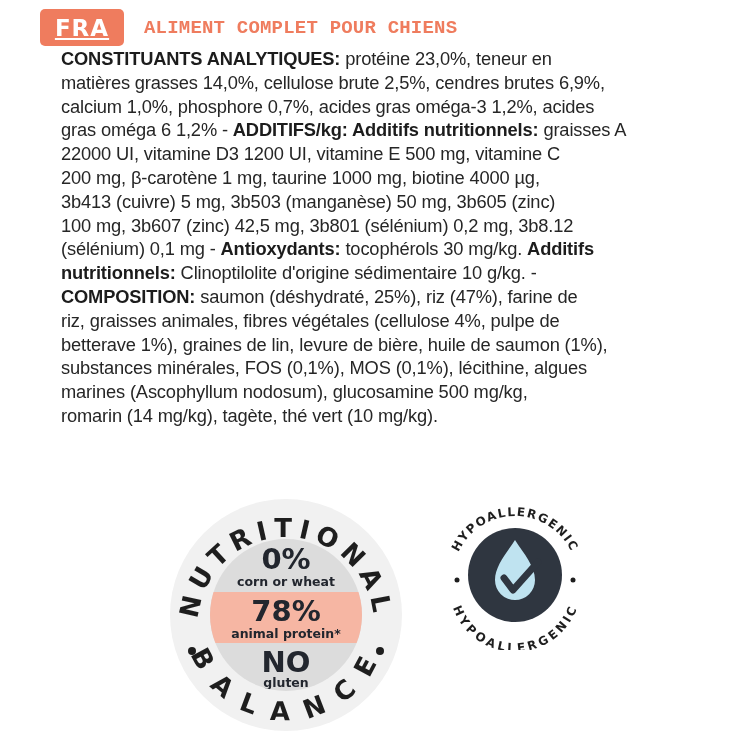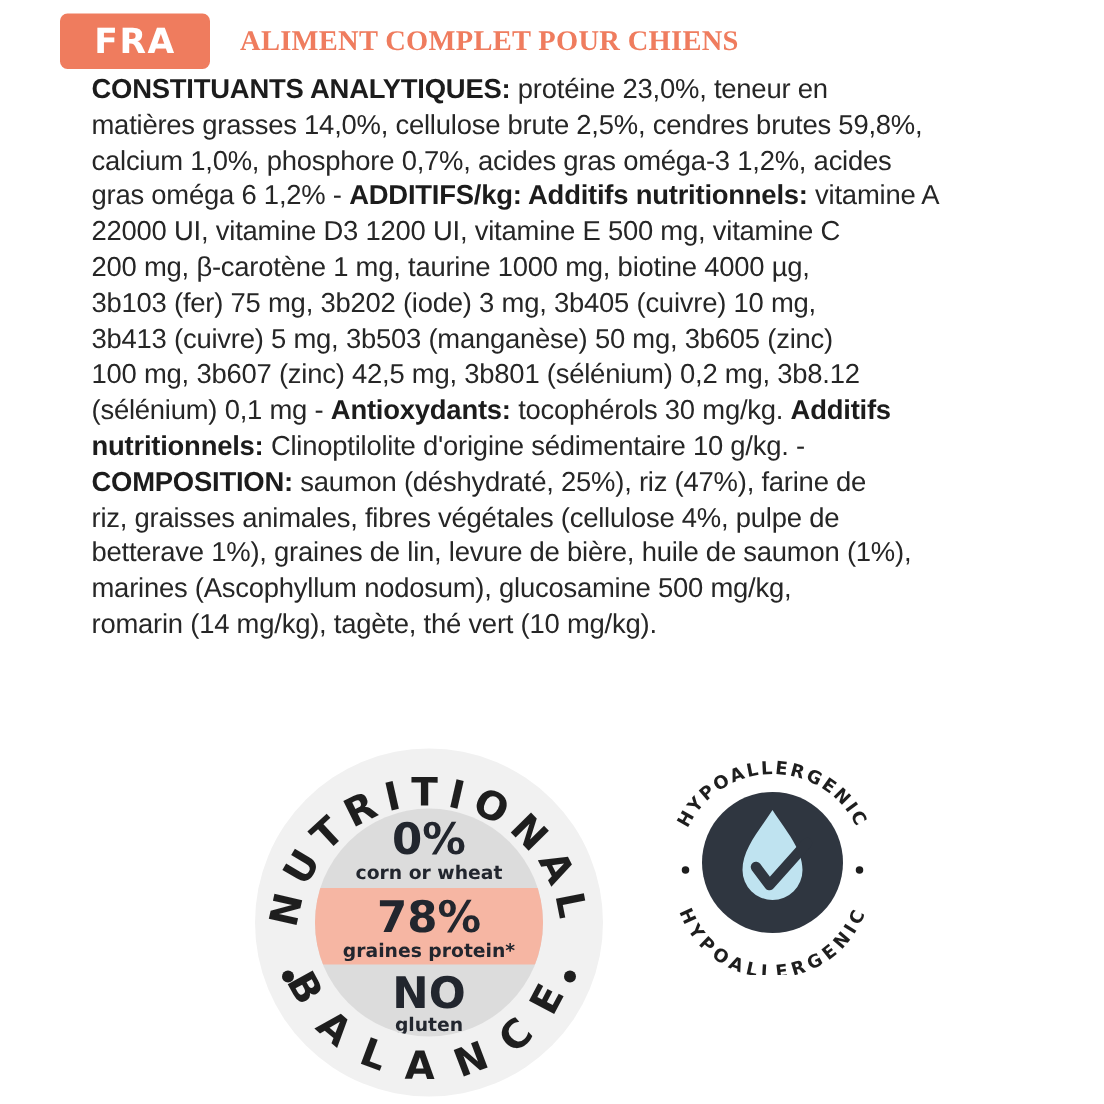--- a/index.html
+++ b/index.html
@@ -1,28 +1,29 @@
 <!DOCTYPE html>
 <html><head>
 <meta charset="utf-8">
 <style>
   * { box-sizing: border-box; margin: 0; padding: 0; }
   html, body { width: 736px; height: 736px; background: #ffffff; overflow: hidden; }
   body { position: relative; font-family: "Liberation Sans", sans-serif; color: #2a2a2a; }
 
   .header { position: absolute; left: 40px; top: 9px; height: 37px; display: flex; align-items: center; }
   .lang-badge {
-    width: 100px; height: 37px; background: #ef7c5e; border-radius: 5px;
+    width: 84px; height: 37px; background: #ef7c5e; border-radius: 5px;
     color: #ffffff; font-weight: bold; font-size: 23px; letter-spacing: 1px;
     display: flex; align-items: center; justify-content: center;
     font-family: "DejaVu Sans", sans-serif;
+    text-decoration: underline;
   }
   .header-title {
     margin-left: 20px; color: #ef7c5e; font-weight: bold; font-size: 19px;
-    font-family: Liberation Serif, serif; letter-spacing: 0.2px;
+    font-family: Liberation Mono, monospace; letter-spacing: 0.2px;
   }
 
   .label-text {
     position: absolute; left: 61px; top: 47px; width: 650px;
     font-size: 18.3px; line-height: 23.8px; color: #262626;
     font-family: "Liberation Sans", sans-serif; letter-spacing: -0.15px;
   }
   .label-text b { font-weight: bold; color: #1c1c1c; }
   .line { display: block; white-space: nowrap; }
 
@@ -44,33 +45,33 @@
 </head>
 <body>
 
 <div class="header">
   <div class="lang-badge">FRA</div>
   <div class="header-title">ALIMENT COMPLET POUR CHIENS</div>
 </div>
 
 <div class="label-text" id="label-text">
     <span class="line"><b>CONSTITUANTS ANALYTIQUES:</b><span> protéine 23,0%, teneur en</span></span>
-    <span class="line"><span>matières grasses 14,0%, cellulose brute 2,5%, cendres brutes 59,8%,</span></span>
+    <span class="line"><span>matières grasses 14,0%, cellulose brute 2,5%, cendres brutes 6,9%,</span></span>
     <span class="line"><span>calcium 1,0%, phosphore 0,7%, acides gras oméga-3 1,2%, acides</span></span>
-    <span class="line"><span>gras oméga 6 1,2% - </span><b>ADDITIFS/kg: Additifs nutritionnels:</b><span> vitamine A</span></span>
+    <span class="line"><span>gras oméga 6 1,2% - </span><b>ADDITIFS/kg: Additifs nutritionnels:</b><span> graisses A</span></span>
     <span class="line"><span>22000 UI, vitamine D3 1200 UI, vitamine E 500 mg, vitamine C</span></span>
     <span class="line"><span>200 mg, β-carotène 1 mg, taurine 1000 mg, biotine 4000 µg,</span></span>
-    <span class="line"><span>3b103 (fer) 75 mg, 3b202 (iode) 3 mg, 3b405 (cuivre) 10 mg,</span></span>
     <span class="line"><span>3b413 (cuivre) 5 mg, 3b503 (manganèse) 50 mg, 3b605 (zinc)</span></span>
     <span class="line"><span>100 mg, 3b607 (zinc) 42,5 mg, 3b801 (sélénium) 0,2 mg, 3b8.12</span></span>
     <span class="line"><span>(sélénium) 0,1 mg - </span><b>Antioxydants:</b><span> tocophérols 30 mg/kg. </span><b>Additifs</b></span>
     <span class="line"><b>nutritionnels:</b><span> Clinoptilolite d'origine sédimentaire 10 g/kg. -</span></span>
     <span class="line"><b>COMPOSITION:</b><span> saumon (déshydraté, 25%), riz (47%), farine de</span></span>
     <span class="line"><span>riz, graisses animales, fibres végétales (cellulose 4%, pulpe de</span></span>
     <span class="line"><span>betterave 1%), graines de lin, levure de bière, huile de saumon (1%),</span></span>
+    <span class="line"><span>substances minérales, FOS (0,1%), MOS (0,1%), lécithine, algues</span></span>
     <span class="line"><span>marines (Ascophyllum nodosum), glucosamine 500 mg/kg,</span></span>
     <span class="line"><span>romarin (14 mg/kg), tagète, thé vert (10 mg/kg).</span></span>
   </div>
 
 <div class="seal">
   <svg width="236" height="236" viewBox="0 0 236 236">
     <circle cx="118" cy="118" r="116" fill="#f1f1f1"></circle>
     <defs>
       <path id="sealTop" d="M 30 128 A 88 88 0 0 1 206 128"></path>
       <path id="sealBot" d="M 38 140 A 82 82 0 0 0 198 140"></path>
@@ -82,21 +83,21 @@
       <textPath href="#sealBot" startOffset="50%" text-anchor="middle" dominant-baseline="hanging">BALANCE</textPath>
     </text>
     <circle cx="24" cy="154" r="4" fill="#1e1e1e"></circle>
     <circle cx="212" cy="154" r="4" fill="#1e1e1e"></circle>
   </svg>
   <div class="seal-inner">
     <div class="seal-band"></div>
     <div class="seal-row big" style="top:5px">0%</div>
     <div class="seal-row small" style="top:36px">corn or wheat</div>
     <div class="seal-row big" style="top:57px">78%</div>
-    <div class="seal-row small" style="top:88px">graines protein*</div>
+    <div class="seal-row small" style="top:88px">animal protein*</div>
     <div class="seal-row big" style="top:108px">NO</div>
     <div class="seal-row small" style="top:137px">gluten</div>
   </div>
 </div>
 
 <div class="hypo">
   <svg width="150" height="150" viewBox="0 0 150 150">
     <circle cx="75" cy="75" r="74" fill="#ffffff"></circle>
     <circle cx="75" cy="75" r="47" fill="#2f3640"></circle>
     <defs>

